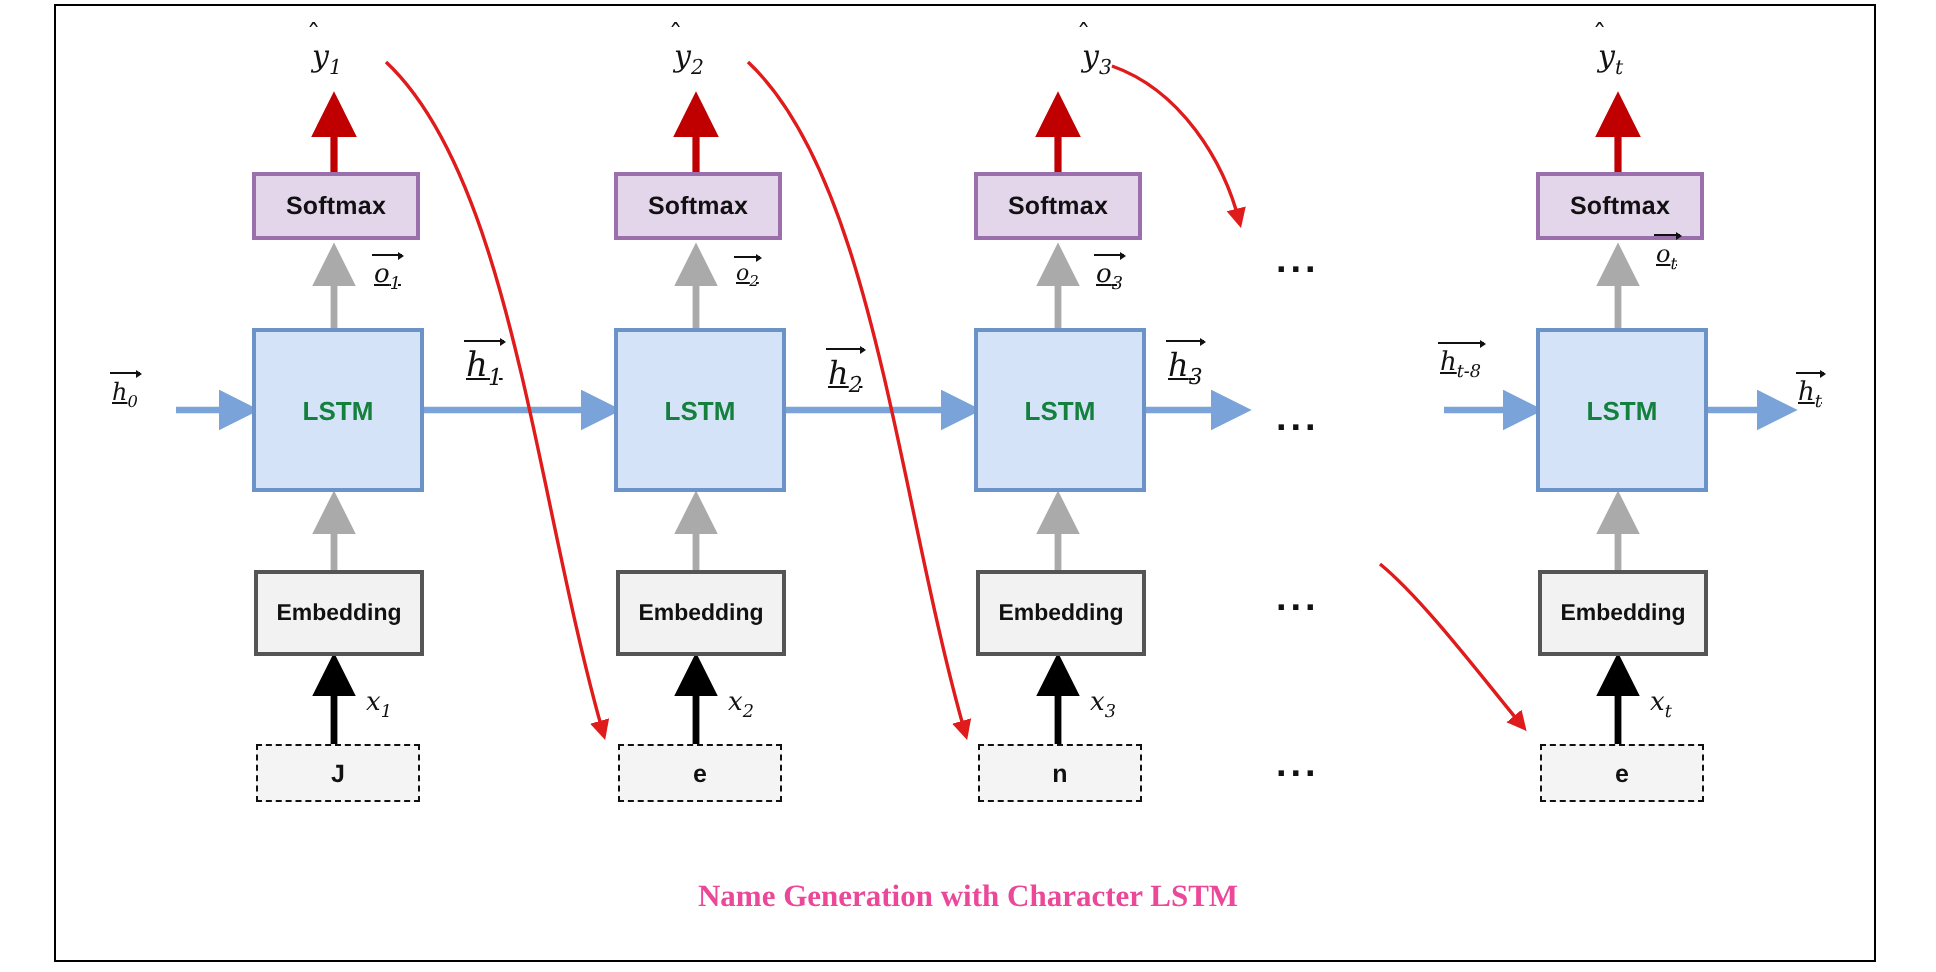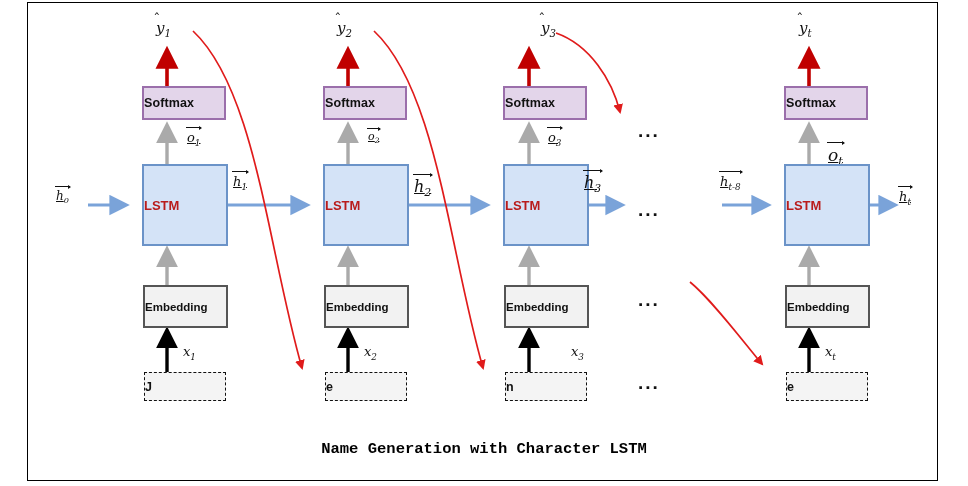--- a/index.html
+++ b/index.html
@@ -34,36 +34,36 @@
     top: 0;
     width: 968px;
     height: 486px;
     pointer-events: none;
   }
   .node {
     position: absolute;
     box-sizing: border-box;
     display: flex;
     align-items: center;
+    justify-content: center;
     font-weight: bold;
     white-space: nowrap;
-    margin-left: 16px;
   }
   .softmax-box {
     background: #e3d5ea;
     border: 2.4px solid #9b6fab;
     font-size: 12.5px;
     color: #111111;
     letter-spacing: 0.1px;
   }
   .lstm-box {
     background: #d4e3f7;
     border: 2.2px solid #6b93c8;
     font-size: 13px;
-    color: #b91c1c;
+    color: #15803d;
   }
   .embedding-box {
     background: #f2f2f2;
     border: 2.4px solid #555555;
     font-size: 11.5px;
     color: #111111;
   }
   .char-box {
     background: #f4f4f4;
     border: 1.6px dashed #111111;
@@ -129,24 +129,24 @@
     letter-spacing: 2px;
     color: #111111;
     line-height: 1;
   }
   #caption {
     position: absolute;
     left: 0;
     width: 968px;
     top: 440px;
     text-align: center;
-    font-family: Liberation Mono, monospace;
+    font-family: Liberation Serif, serif;
     font-weight: bold;
     font-size: 15.5px;
-    color: #000000;
+    color: #ec4899;
   }
 </style>
 </head>
 <body>
 
 <div id="figure">
 
   <div id="frame"></div>
 
   <svg id="svg-layer" viewBox="0 0 968 486" xmlns="http://www.w3.org/2000/svg">
@@ -218,21 +218,21 @@
   </div>
   <div class="node softmax-box" style="left:126px; top:86px; width:84px; height:34px;">
     <span>Softmax</span>
   </div>
   <div class="math-label" style="left:186px; top:131px; font-size:13px;">
     <span class="math-inner"><span class="vecbar"></span><span>o</span><span class="sub">1</span></span>
   </div>
   <div class="node lstm-box" style="left:126px; top:164px; width:86px; height:82px;">
     <span>LSTM</span>
   </div>
-  <div class="math-label" style="left:232px; top:175px; font-size:13px;">
+  <div class="math-label" style="left:232px; top:175px; font-size:17px;">
     <span class="math-inner"><span class="vecbar"></span><span>h</span><span class="sub">1</span></span>
   </div>
   <div class="node embedding-box" style="left:127px; top:285px; width:85px; height:43px;">
     <span>Embedding</span>
   </div>
   <div class="math-label" style="left:183px; top:345px; font-size:13px;text-align:right;">
     <span>x</span><span class="sub">1</span>
   </div>
   <div class="node char-box" style="left:128px; top:372px; width:82px; height:29px;">
     <span>J</span>
@@ -274,39 +274,39 @@
   </div>
   <div class="node lstm-box" style="left:487px; top:164px; width:86px; height:82px;">
     <span>LSTM</span>
   </div>
   <div class="math-label" style="left:583px; top:175px; font-size:16px;">
     <span class="math-inner"><span class="vecbar"></span><span>h</span><span class="sub">3</span></span>
   </div>
   <div class="node embedding-box" style="left:488px; top:285px; width:85px; height:43px;">
     <span>Embedding</span>
   </div>
-  <div class="math-label" style="left:545px; top:345px; font-size:13px;margin-left:26px;">
+  <div class="math-label" style="left:545px; top:345px; font-size:13px;">
     <span>x</span><span class="sub">3</span>
   </div>
   <div class="node char-box" style="left:489px; top:372px; width:82px; height:29px;">
     <span>n</span>
   </div>
 
   <div class="ellipsis" style="left:638px; top:121px;">...</div>
   <div class="ellipsis" style="left:638px; top:200px;">...</div>
   <div class="ellipsis" style="left:638px; top:290px;">...</div>
   <div class="ellipsis" style="left:638px; top:373px;">...</div>
 
   <div class="math-label" style="left:799px; top:21px; font-size:15px;">
     <span class="hatwrap"><span class="hat">̂</span><span>y</span></span><span class="sub">t</span>
   </div>
   <div class="node softmax-box" style="left:768px; top:86px; width:84px; height:34px;">
     <span>Softmax</span>
   </div>
-  <div class="math-label" style="left:827px; top:147px; font-size:17px;">
+  <div class="math-label" style="left:827px; top:121px; font-size:12px;">
     <span class="math-inner"><span class="vecbar"></span><span>o</span><span class="sub">t</span></span>
   </div>
   <div class="node lstm-box" style="left:768px; top:164px; width:86px; height:82px;">
     <span>LSTM</span>
   </div>
   <div class="math-label" style="left:719px; top:175px; font-size:13px;">
     <span class="math-inner"><span class="vecbar"></span><span>h</span><span class="sub">t-8</span></span>
   </div>
   <div class="math-label" style="left:898px; top:190px; font-size:13px;">
     <span class="math-inner"><span class="vecbar"></span><span>h</span><span class="sub">t</span></span>

